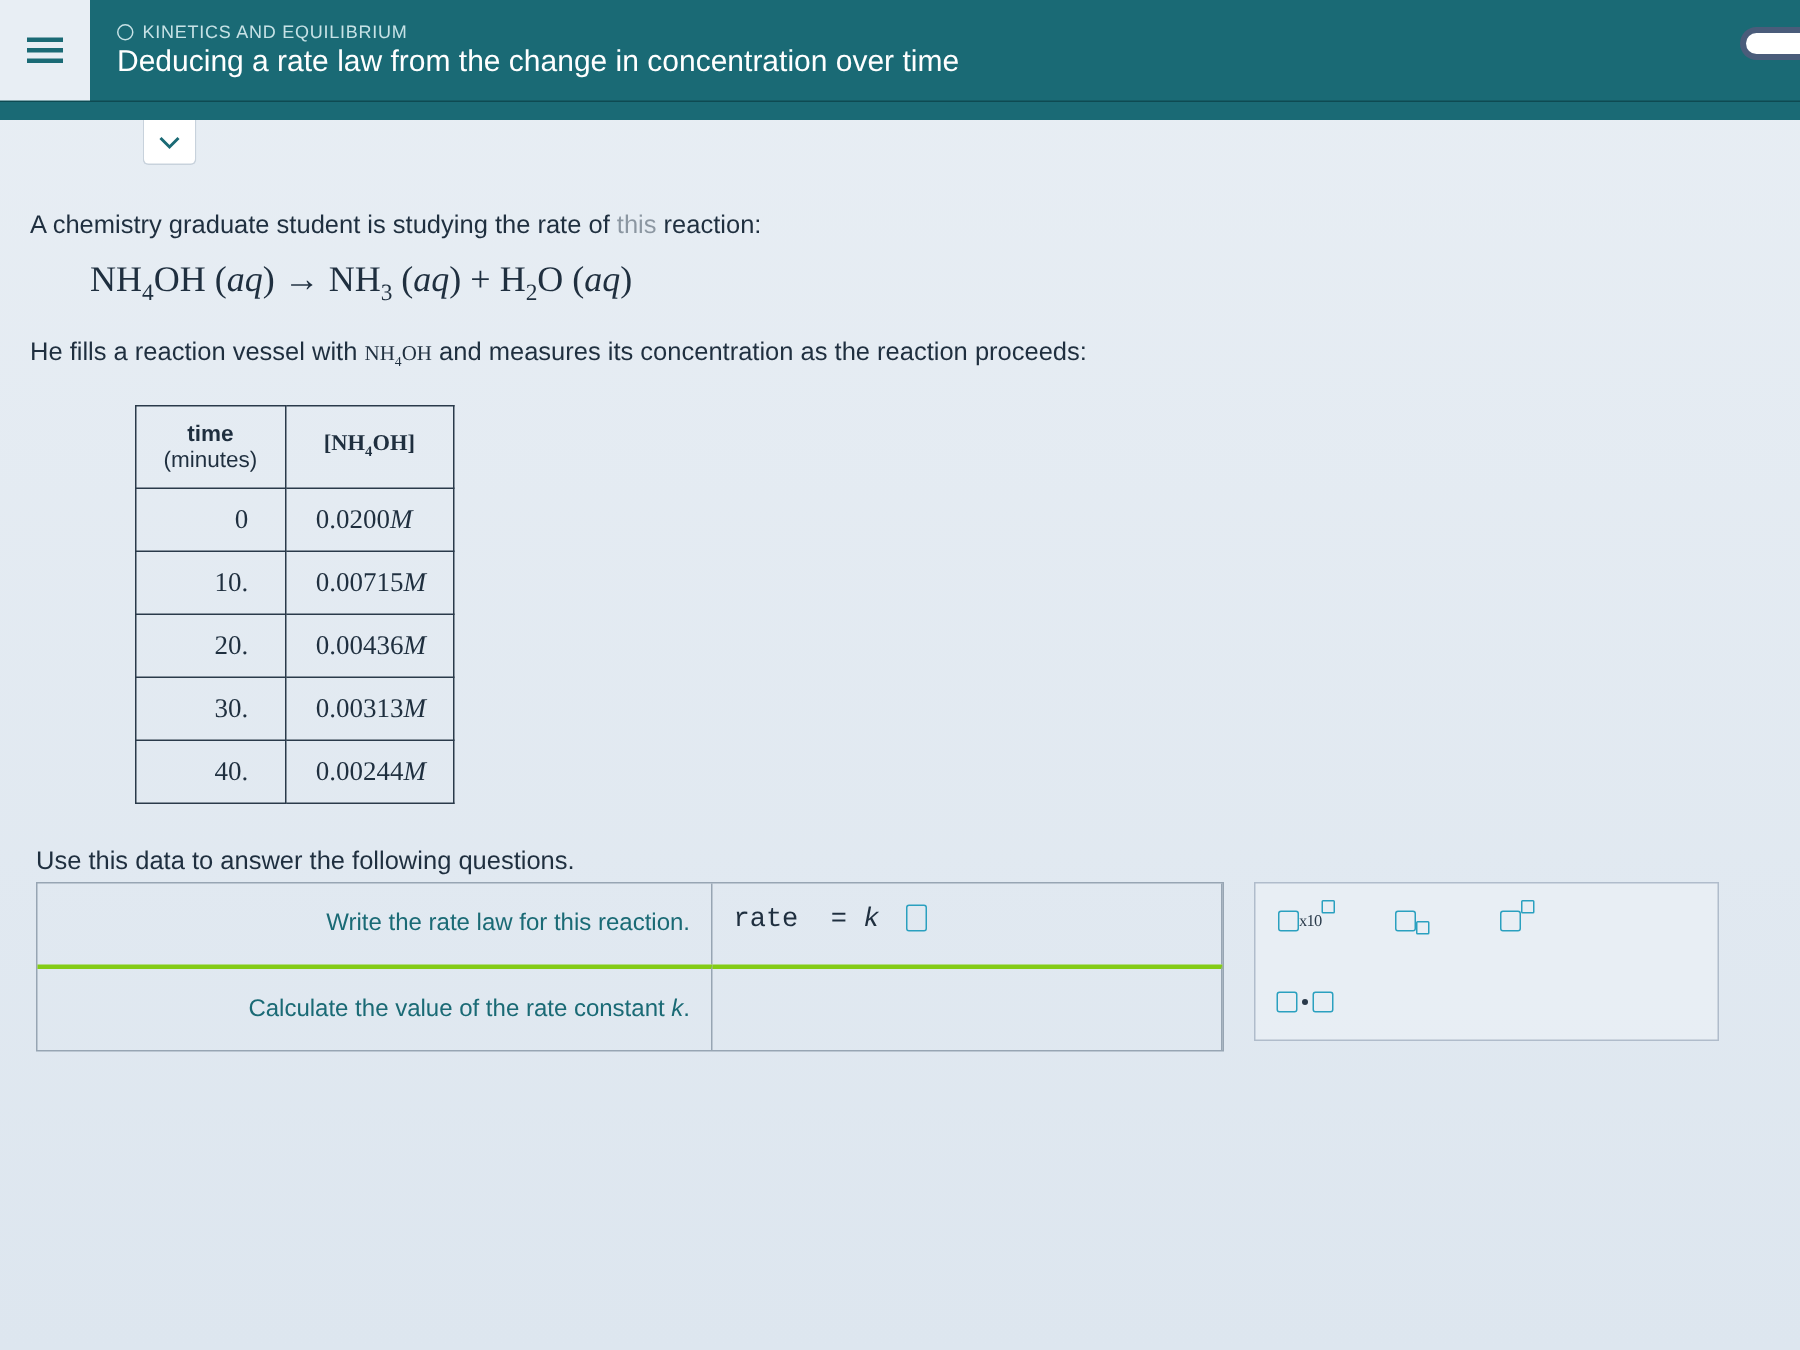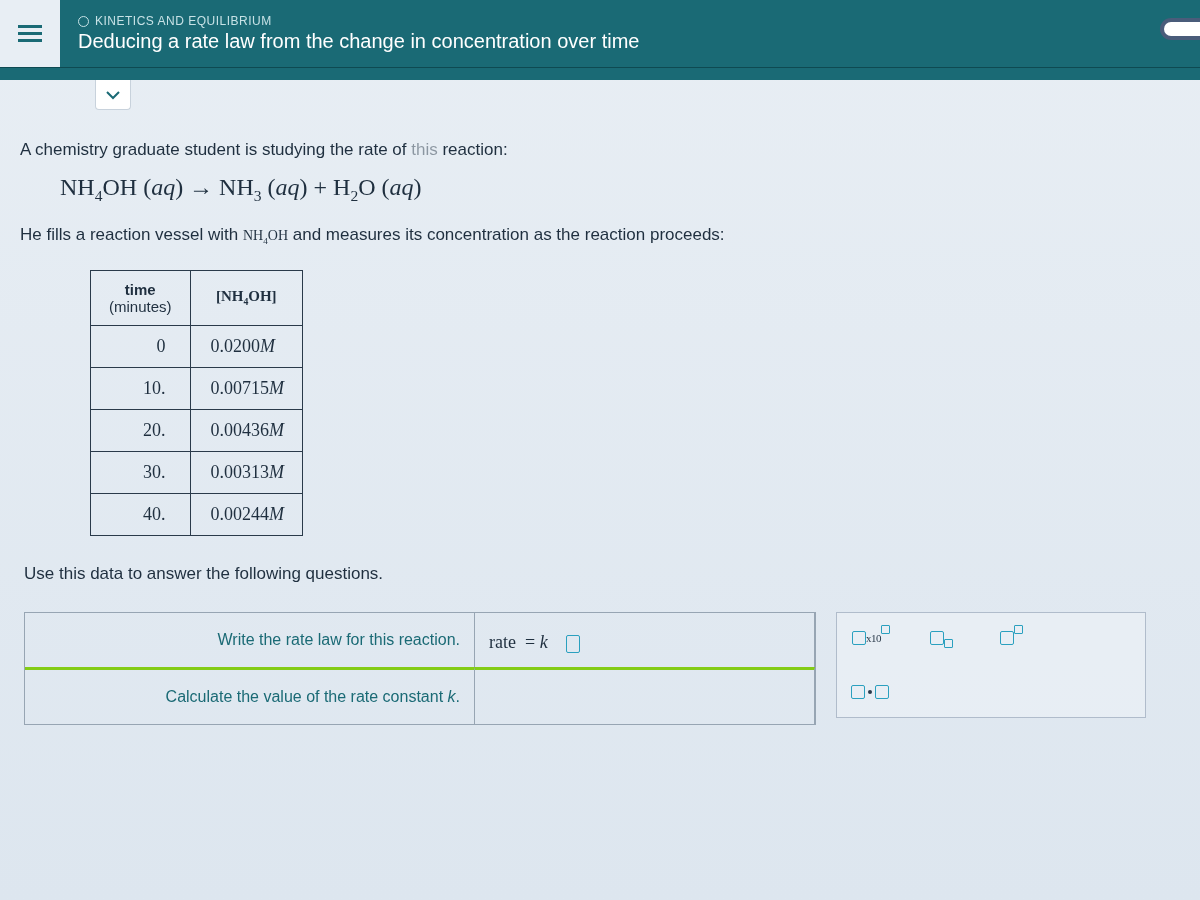--- a/index.html
+++ b/index.html
@@ -112,21 +112,21 @@
   table.data th {
     font-weight: bold;
     font-size: 15px;
     background: rgba(255,255,255,0.0);
   }
   table.data td.tval { text-align:right; padding-right:24px; font-family:'Times New Roman',serif; font-size:18px;}
   table.data td.cval { font-family:'Times New Roman',serif; font-size:18px; text-align:left; padding-left:20px;}
   .hdr-conc { font-family:'Times New Roman',serif; font-size:22px; font-weight:normal;}
   .italM { font-style: italic; }
 
-  .followup { margin-bottom: 28px; margin-left:4px;}
+  .followup { margin-bottom: 4px; margin-left:4px;}
 
   .qtable {
     display:flex;
     gap: 20px;
     align-items:flex-start;
     margin-left:4px;
   }
   .qleft {
     border:1px solid #97a5b3;
   }
@@ -139,23 +139,23 @@
     padding: 18px 14px;
     border-right:1px solid #97a5b3;
     font-size:16px;
     color:#1a6a75;
     text-align:right;
   }
   .qcell-answer {
     width: 340px;
     padding: 14px 14px;
     display:flex;
-    align-items:flex-end;
+    align-items:flex-start;
     gap:18px;
-    font-family:Liberation Serif, serif;
+    font-family:Liberation Mono, monospace;
     font-size:18px;
     border-right:1px solid #97a5b3;
   }
   .qrow + .qrow .qcell-prompt,
   .qrow + .qrow .qcell-answer { border-top:3px solid #84cc16; }
   .ph { display:inline-block; width:14px;height:18px; border:1.5px solid #2aa0bf; border-radius:2px; }
 
   .tools {
     border:1px solid #b0bccb;
     background: rgba(255,255,255,0.25);

